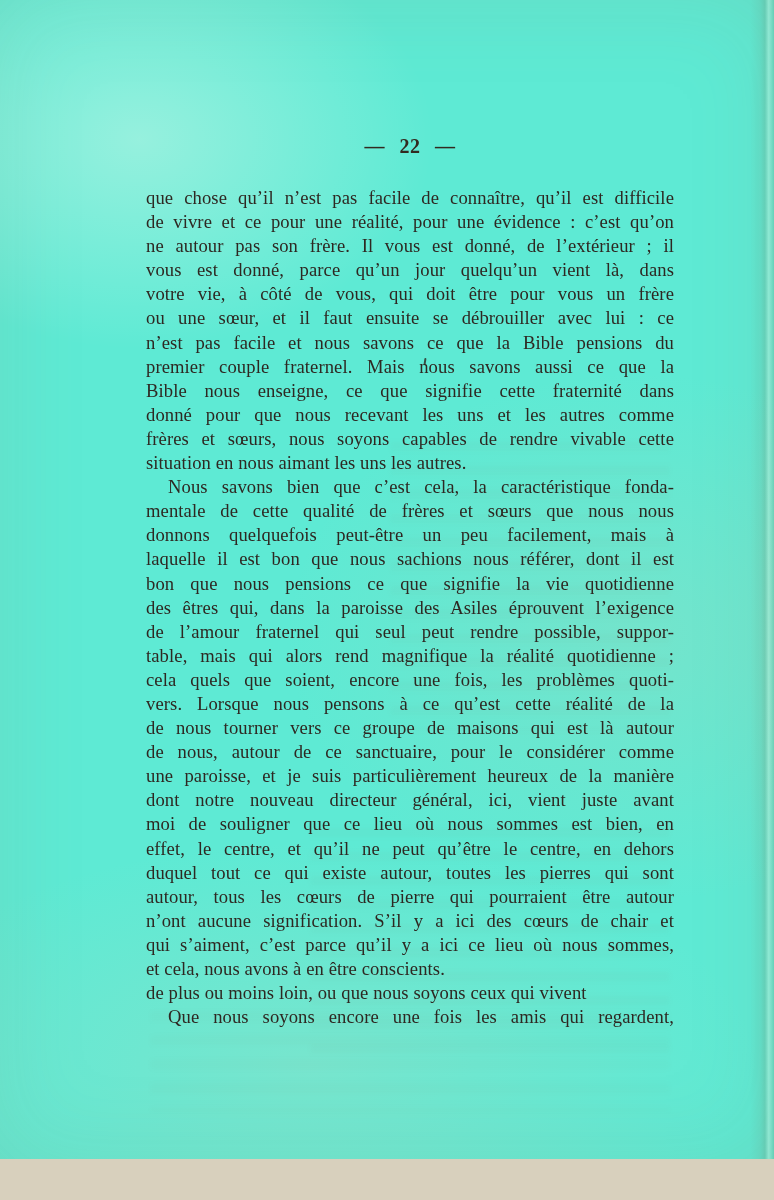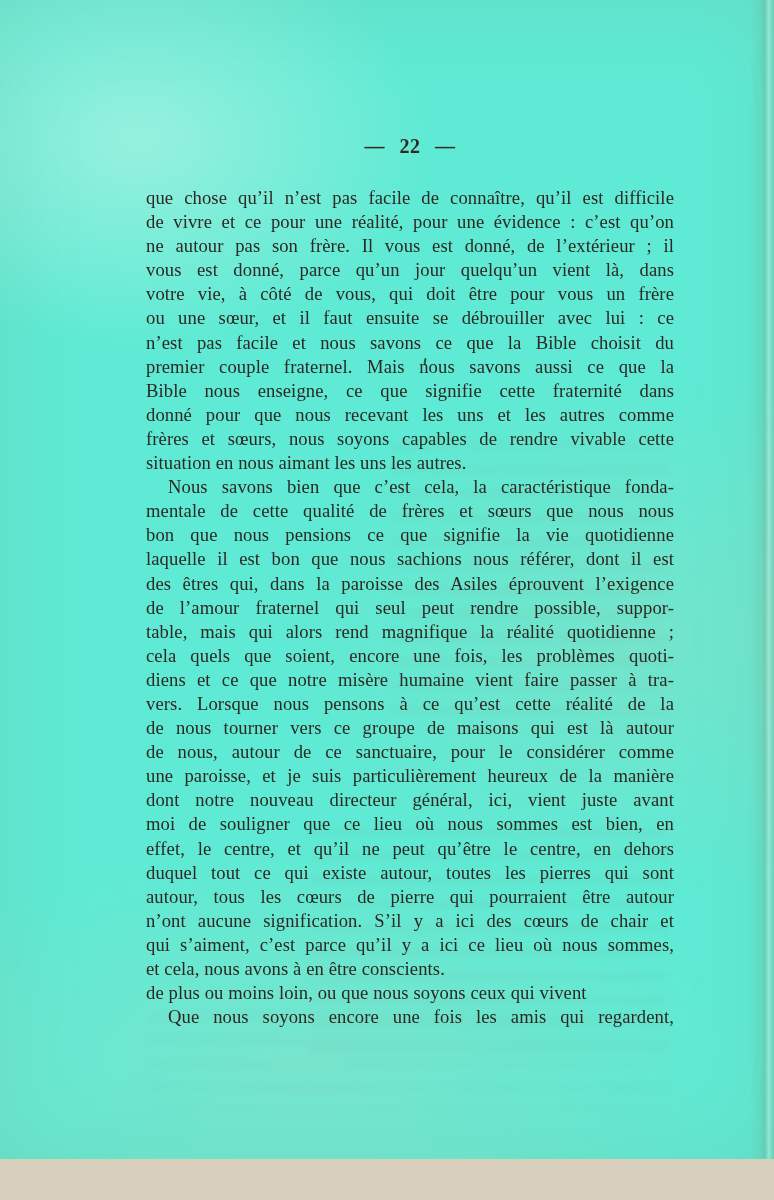--- a/index.html
+++ b/index.html
@@ -117,37 +117,37 @@
   <div class="ghost ghost-c"></div>
   <div class="page-number">— 22 —</div>
   <div class="page-text">
       <div class="paragraph">
         <div class="line">que chose qu’il n’est pas facile de connaître, qu’il est difficile</div>
         <div class="line">de vivre et ce pour une réalité, pour une évidence : c’est qu’on</div>
         <div class="line">ne autour pas son frère. Il vous est donné, de l’extérieur ; il</div>
         <div class="line">vous est donné, parce qu’un jour quelqu’un vient là, dans</div>
         <div class="line">votre vie, à côté de vous, qui doit être pour vous un frère</div>
         <div class="line">ou une sœur, et il faut ensuite se débrouiller avec lui : ce</div>
-        <div class="line">n’est pas facile et nous savons ce que la Bible choisit du</div>
+        <div class="line">n’est pas facile et nous savons ce que la Bible pensions du</div>
         <div class="line">premier couple fraternel. Mais nous savons aussi ce que la</div>
         <div class="line">Bible nous enseigne, ce que signifie cette fraternité dans</div>
         <div class="line">donné pour que nous recevant les uns et les autres comme</div>
         <div class="line">frères et sœurs, nous soyons capables de rendre vivable cette</div>
         <div class="line line-last">situation en nous aimant les uns les autres.</div>
       </div>
       <div class="paragraph">
         <div class="line line-indent">Nous savons bien que c’est cela, la caractéristique fonda-</div>
         <div class="line">mentale de cette qualité de frères et sœurs que nous nous</div>
+        <div class="line">donnons quelquefois peut-être un peu facilement, mais à</div>
+        <div class="line">laquelle il est bon que nous sachions nous référer, dont il est</div>
         <div class="line">bon que nous pensions ce que signifie la vie quotidienne</div>
-        <div class="line">laquelle il est bon que nous sachions nous référer, dont il est</div>
         <div class="line">des êtres qui, dans la paroisse des Asiles éprouvent l’exigence</div>
         <div class="line">de l’amour fraternel qui seul peut rendre possible, suppor-</div>
         <div class="line">table, mais qui alors rend magnifique la réalité quotidienne ;</div>
         <div class="line">cela quels que soient, encore une fois, les problèmes quoti-</div>
-        <div class="line">diens et ce que notre misère humaine vient faire passer à tra-</div>
         <div class="line">vers. Lorsque nous pensons à ce qu’est cette réalité de la</div>
         <div class="line">de nous tourner vers ce groupe de maisons qui est là autour</div>
         <div class="line">de nous, autour de ce sanctuaire, pour le considérer comme</div>
         <div class="line">une paroisse, et je suis particulièrement heureux de la manière</div>
         <div class="line">dont notre nouveau directeur général, ici, vient juste avant</div>
         <div class="line">moi de souligner que ce lieu où nous sommes est bien, en</div>
         <div class="line">effet, le centre, et qu’il ne peut qu’être le centre, en dehors</div>
         <div class="line">duquel tout ce qui existe autour, toutes les pierres qui sont</div>
         <div class="line">autour, tous les cœurs de pierre qui pourraient être autour</div>
         <div class="line">n’ont aucune signification. S’il y a ici des cœurs de chair et</div>

